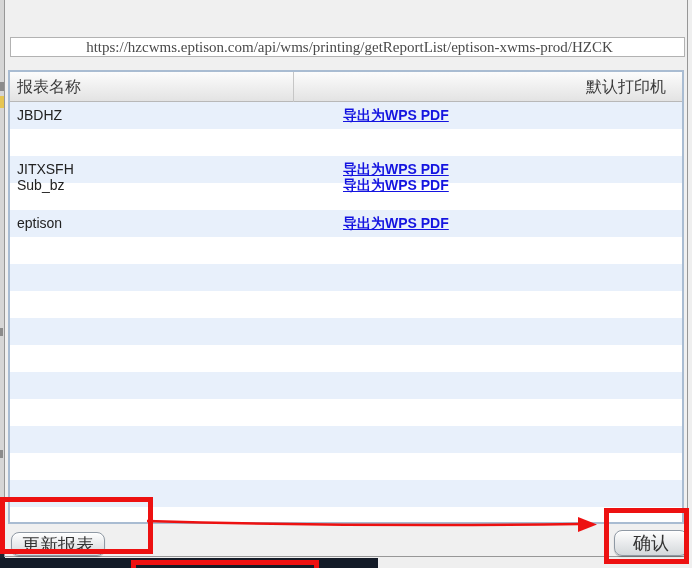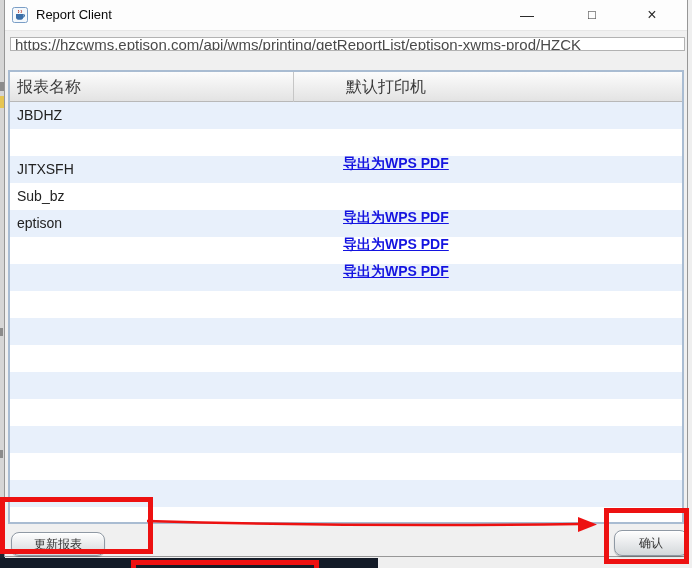--- a/index.html
+++ b/index.html
@@ -20,45 +20,45 @@
   .titlebar{position:absolute;left:0;top:0;width:100%;height:31px;background:#fdfdfd;
             border-bottom:1px solid #e6e6e6;box-sizing:border-box;}
   .java-icon{position:absolute;left:7px;top:7px;width:16px;height:16px;}
   .title{position:absolute;left:31px;top:7px;font-size:13px;color:#0a0a0a;white-space:nowrap;}
   .wbtn{position:absolute;top:0;width:44px;height:31px;text-align:center;line-height:30px;
         font-size:14px;color:#2b2b2b;cursor:default;}
   .wbtn.min{left:500px;}  .wbtn.max{left:565px;font-size:13px;}
   .wbtn.close{left:625px;font-size:16px;}
 
   
-  .url{position:absolute;left:5px;top:37px;width:675px;height:14px;box-sizing:border-box;
-       background:#fff;border:1px solid #b2b2b2;font-family:Liberation Sans, sans-serif;
-       font-size:15px;color:#4a4a4a;padding:0 0 0 4px;white-space:nowrap;overflow:hidden;}
+  .url{position:absolute;left:5px;top:37px;width:675px;height:20px;box-sizing:border-box;
+       background:#fff;border:1px solid #b2b2b2;font-family:Liberation Serif, serif;
+       font-size:15px;color:#4a4a4a;padding:0 0 0 4px;white-space:nowrap;overflow:hidden;text-align:center;}
 
   
   .table{position:absolute;left:3px;top:70px;width:676px;height:454px;box-sizing:border-box;
          border:2px solid #a9bcd2;background:#fff;}
   .thead{position:absolute;left:0;top:0;width:100%;height:30px;
          background:linear-gradient(#fcfcfc,#e3e3e3);
          border-bottom:1px solid #b8b8b8;box-sizing:border-box;}
   .th{position:absolute;top:0;height:30px;line-height:29px;font-family:"Liberation Serif",serif;
       font-size:16px;color:#3a3a3a;padding-left:7px;box-sizing:border-box;white-space:nowrap;}
   .th1{left:0;width:284px;border-right:1px solid #c6c6c6;}
-  .th2{left:329px;right:8px;}
+  .th2{left:329px;right:16px;text-align:right;}
   .tbody{position:absolute;left:0;top:30px;right:0;bottom:0;overflow:hidden;
          background:repeating-linear-gradient(to bottom,#e8f0fb 0 27px,#ffffff 27px 54px);}
   .row{position:absolute;left:0;width:100%;height:27px;}
   .cell-name{position:absolute;left:7px;top:0;line-height:27px;font-size:14px;color:#222;}
   .cell-link{position:absolute;left:333px;top:0;line-height:27px;font-size:14px;font-weight:bold;
-             color:#1414e0;text-decoration:underline;cursor:pointer;white-space:nowrap;margin-top:48px;}
+             color:#1414e0;text-decoration:underline;cursor:pointer;white-space:nowrap;}
 
   
   .btn{position:absolute;box-sizing:border-box;border:1px solid #8f99a4;border-radius:8px;
        background:linear-gradient(#fefefe,#d4d8db);box-shadow:inset 0 1px 0 #fff,0 1px 1px rgba(0,0,0,.25);
-       font-family:"Liberation Serif",serif;font-size:12px;color:#333;text-align:center;
+       font-family:"Liberation Serif",serif;font-size:18px;color:#333;text-align:center;
        padding:0;cursor:pointer;}
   .btn-update{left:6px;top:532px;width:94px;height:24px;}
   .btn-confirm{left:609px;top:530px;width:74px;height:26px;}
 
   
   .anno{position:absolute;border:5px solid #ed1111;box-sizing:border-box;background:transparent;
         pointer-events:none;}
   .rect1{left:0px;top:497px;width:153px;height:57px;}
   .rect2{left:131px;top:560px;width:188px;height:30px;}
   .rect3{left:604px;top:508px;width:85px;height:56px;}
@@ -74,53 +74,38 @@
     <div class="frag-yellow" style="left:0;top:96px;width:4px;height:12px;"></div>
     <div class="frag" style="left:0;top:328px;width:3px;height:8px;"></div>
     <div class="frag" style="left:0;top:450px;width:3px;height:8px;"></div>
   </div>
   <div class="bg-left-dark"></div>
   <div class="bg-left-blue"></div>
   <div class="taskbar"></div>
 
   <div class="window">
 
-    <div class="titlebar">
-      <span class="java-icon">
-        <svg width="16" height="16" viewBox="0 0 16 16">
-          <rect x="0.5" y="0.5" width="15" height="15" rx="2" fill="#f4f8fc" stroke="#7a9ec6"></rect>
-          <path d="M6.3 3 q1.1 1.4 0 3" stroke="#c05046" fill="none" stroke-width="1"></path>
-          <path d="M9 3 q1.1 1.4 0 3" stroke="#c05046" fill="none" stroke-width="1"></path>
-          <path d="M4 7 h7.2 v3.2 a3.6 2.6 0 0 1 -7.2 0 z" fill="#3a6ea8"></path>
-          <path d="M11.2 7.6 q2.6 .6 0 2.8" stroke="#3a6ea8" fill="none" stroke-width="1.2"></path>
-        </svg>
-      </span>
-      <span class="title">Report Client</span>
-      <div class="wbtn min">—</div>
-      <div class="wbtn max">□</div>
-      <div class="wbtn close">×</div>
-    </div>
 
     <input class="url" readonly="" value="https://hzcwms.eptison.com/api/wms/printing/getReportList/eptison-xwms-prod/HZCK" style="">
 
     <div class="table">
       <div class="thead">
         <div class="th th1">报表名称</div>
         <div class="th th2">默认打印机</div>
       </div>
       <div class="tbody">
         <div class="row" style="top:0px">
           <span class="cell-name">JBDHZ</span>
           <a class="cell-link">导出为WPS PDF</a>
         </div>
         <div class="row" style="top:54px">
           <span class="cell-name">JITXSFH</span>
           <a class="cell-link">导出为WPS PDF</a>
         </div>
-        <div class="row" style="top:81px">
+        <div class="row" style="top:70px">
           <span class="cell-name">Sub_bz</span>
           <a class="cell-link">导出为WPS PDF</a>
         </div>
         <div class="row" style="top:108px">
           <span class="cell-name">eptison</span>
           <a class="cell-link">导出为WPS PDF</a>
         </div>
       </div>
     </div>
 

